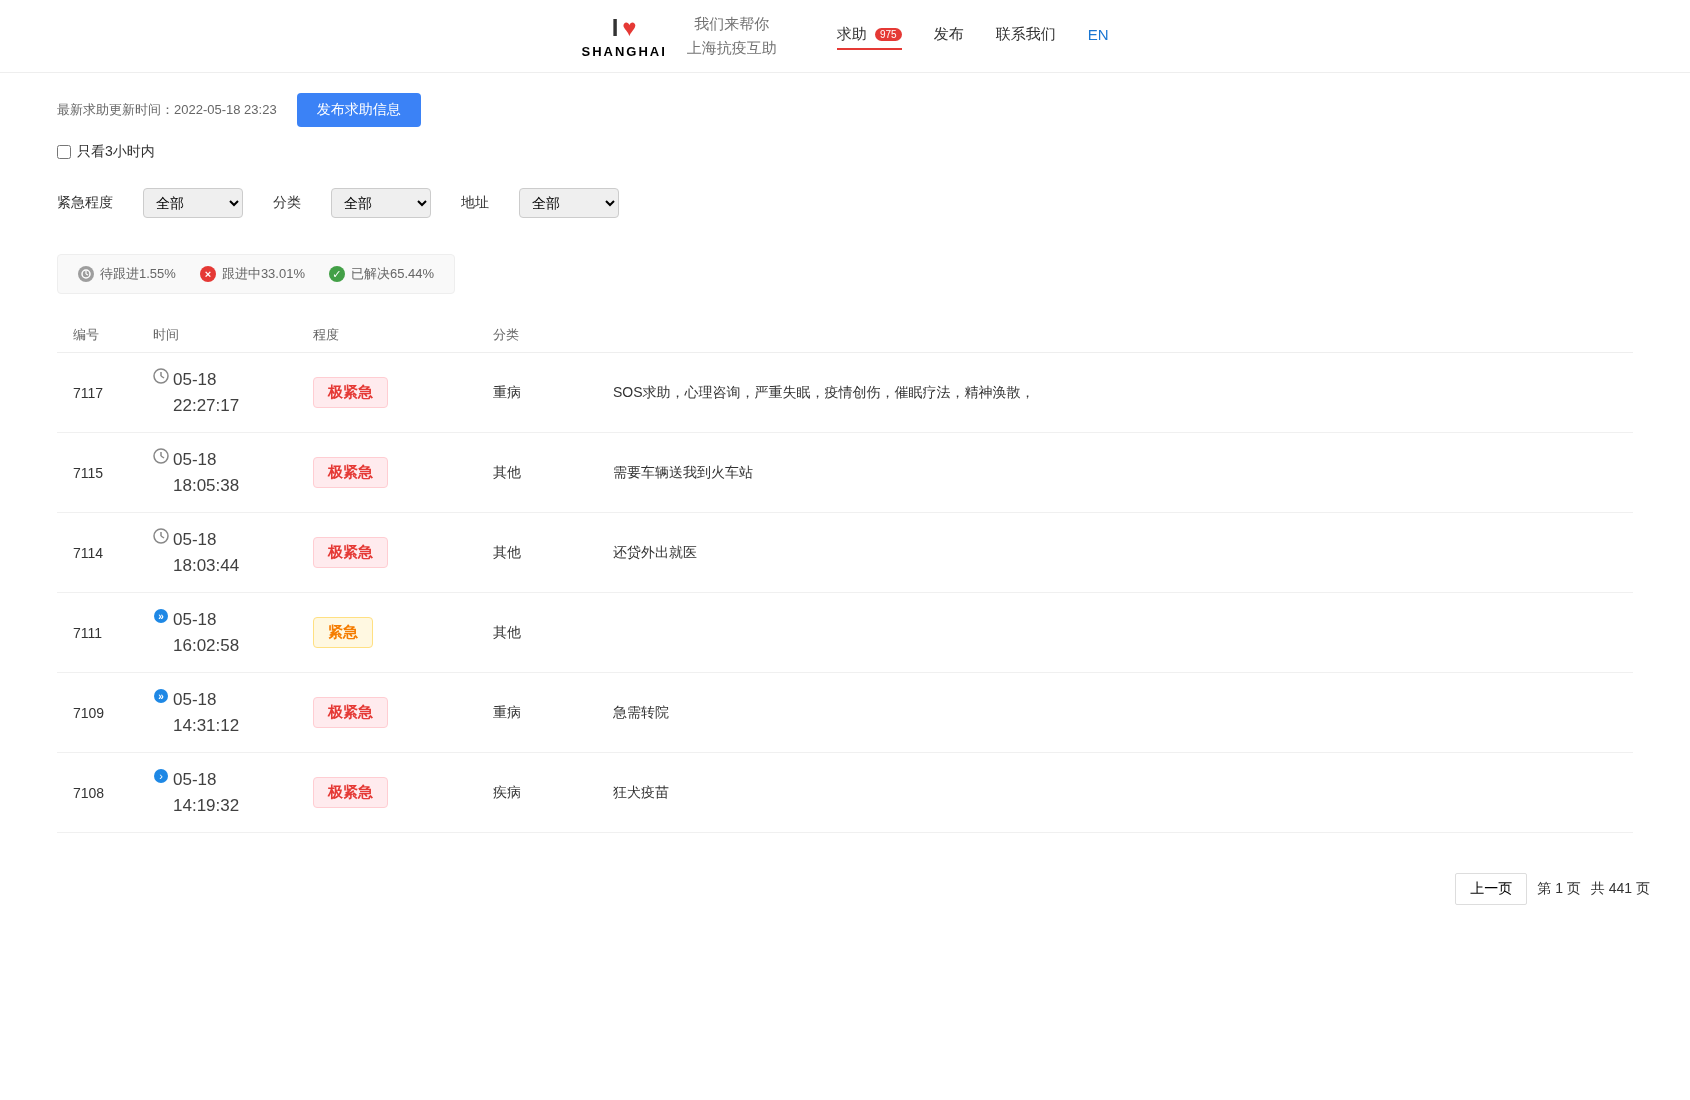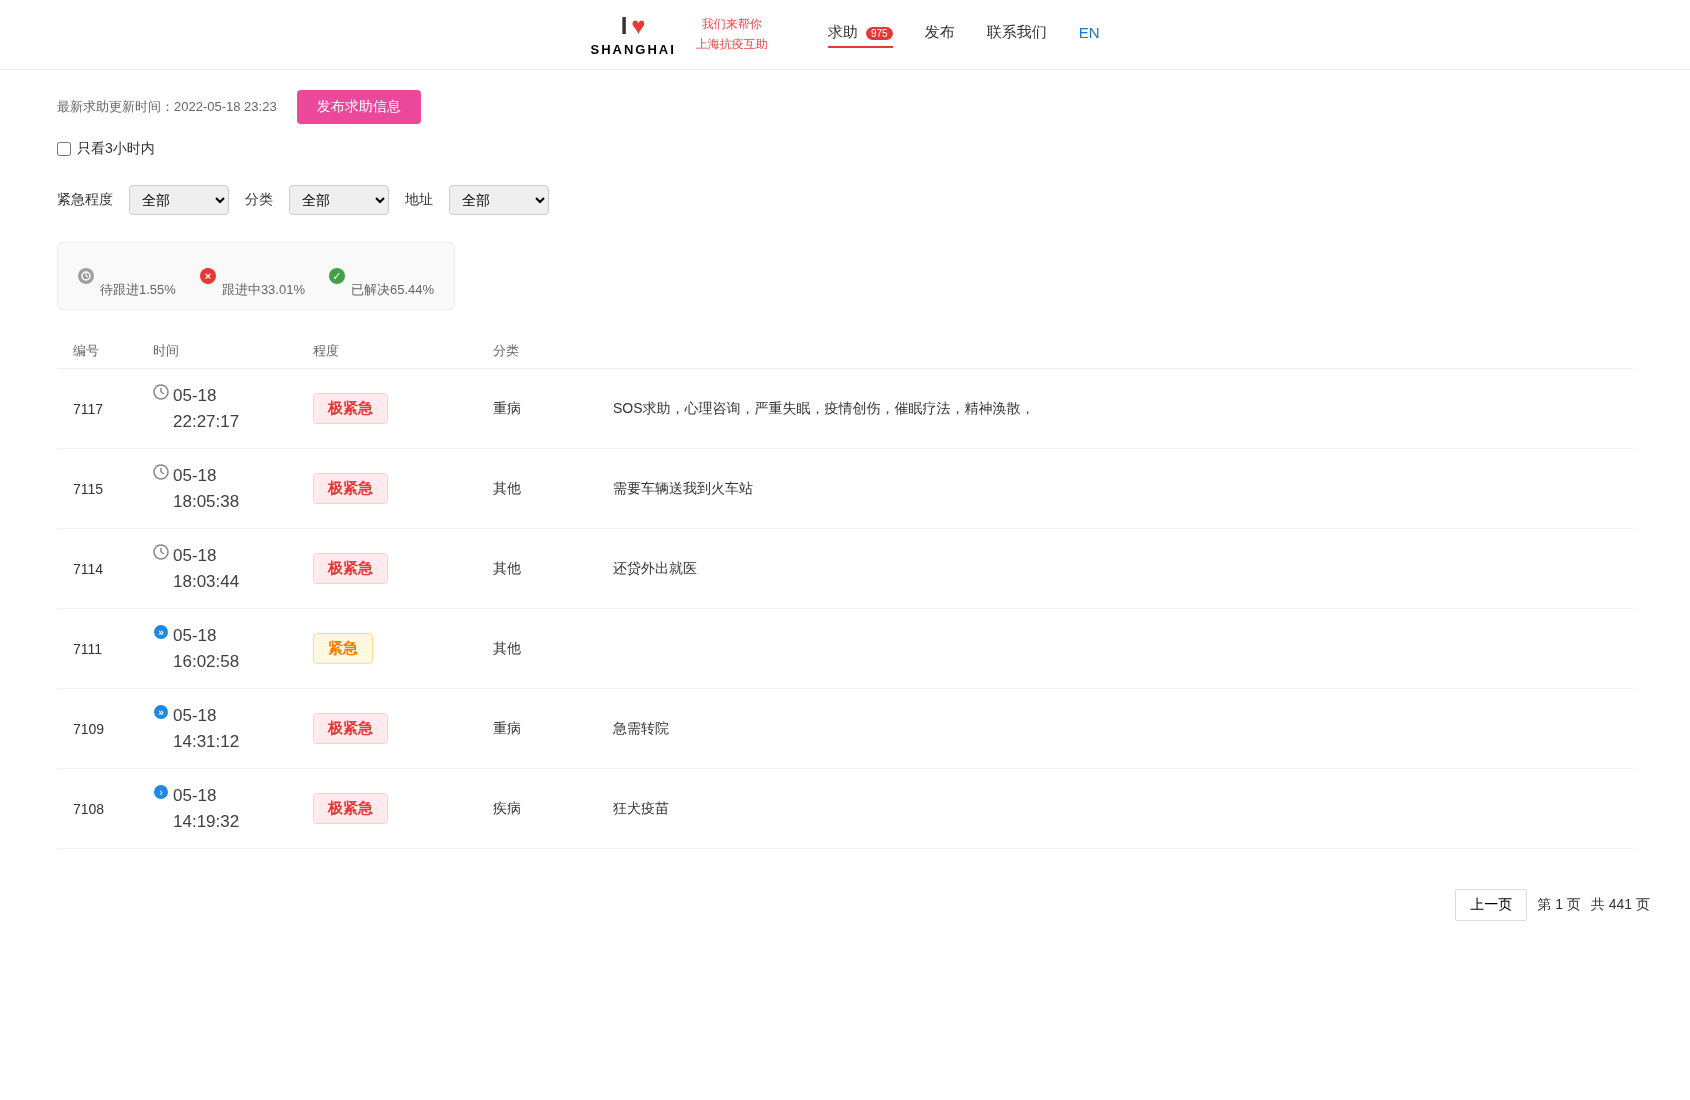--- a/index.html
+++ b/index.html
@@ -2,53 +2,53 @@
 <html><head>
   <meta charset="utf-8">
   <style>
     * { box-sizing: border-box; margin: 0; padding: 0; }
     body { font-family: "PingFang SC", "Microsoft YaHei", sans-serif; background: #fff; color: #333; font-size: 14px; }
 
     
     .header { display: flex; align-items: center; justify-content: center; padding: 12px 40px; border-bottom: 1px solid #eee; position: relative; }
     .header-logo { display: flex; flex-direction: column; align-items: center; margin-right: 20px; }
     .logo-shanghai { font-size: 13px; font-weight: bold; letter-spacing: 2px; color: #000; margin-top: 2px; }
-    .header-slogan { text-align: center; font-size: 12px; color: #ef4444; line-height: 1.6; margin-right: 60px; }
+    .header-slogan { text-align: center; font-size: 15px; color: #737373; line-height: 1.6; margin-right: 60px; }
     .header-nav { display: flex; align-items: center; gap: 32px; }
     .nav-item { font-size: 15px; color: #333; cursor: pointer; position: relative; padding-bottom: 4px; }
     .nav-item.active { color: #333; }
     .nav-item.active::after { content: ''; position: absolute; bottom: -2px; left: 0; right: 0; height: 2px; background: #e53935; }
     .nav-badge { background: #e53935; color: #fff; font-size: 10px; border-radius: 8px; padding: 1px 5px; margin-left: 4px; vertical-align: middle; }
     .nav-en { color: #1976d2; font-size: 15px; cursor: pointer; }
 
     
     .main { padding: 20px 57px; }
 
     
     .top-bar { display: flex; align-items: center; gap: 20px; margin-bottom: 16px; }
     .update-time { font-size: 13px; color: #666; }
-    .btn-publish { background: #ec4899; color: #fff; border: none; border-radius: 4px; padding: 8px 20px; font-size: 14px; cursor: pointer; }
+    .btn-publish { background: #3b82f6; color: #fff; border: none; border-radius: 4px; padding: 8px 20px; font-size: 14px; cursor: pointer; }
 
     
     .filter-check { display: flex; align-items: center; gap: 6px; margin-bottom: 27px; font-size: 14px; cursor: pointer; }
     .filter-check input { width: 14px; height: 14px; cursor: pointer; }
 
     
-    .filter-row { display: flex; align-items: center; gap: 16px; margin-bottom: 27px; }
+    .filter-row { display: flex; align-items: center; gap: 30px; margin-bottom: 36px; }
     .filter-label { font-size: 14px; color: #333; }
     .filter-select { border: 1px solid #ccc; border-radius: 4px; padding: 5px 8px; font-size: 14px; min-width: 100px; cursor: pointer; }
 
     
     .status-bar { display: flex; align-items: center; gap: 0; margin-bottom: 24px; background: #f9f9f9; border: 1px solid #eee; border-radius: 4px; padding: 10px 20px; gap: 24px; width: fit-content; }
     .status-item { display: flex; align-items: center; gap: 6px; font-size: 13px; }
     .status-dot { width: 16px; height: 16px; border-radius: 50%; display: flex; align-items: center; justify-content: center; font-size: 9px; color: #fff; flex-shrink: 0; }
     .status-dot.pending { background: #9e9e9e; }
     .status-dot.in-progress { background: #e53935; }
     .status-dot.resolved { background: #43a047; }
-    .status-text { color: #666; margin-top: 28px; }
+    .status-text { color: #666; }
 
     
     .data-table { width: 100%; border-collapse: collapse; }
     .data-table thead tr { border-bottom: 1px solid #eee; }
     .data-table th { font-size: 13px; color: #666; font-weight: normal; padding: 8px 16px; text-align: left; }
     .data-table td { padding: 14px 16px; font-size: 14px; border-bottom: 1px solid #f0f0f0; vertical-align: middle; }
     .col-id { width: 80px; }
     .col-time { width: 160px; }
     .col-urgency { width: 180px; }
     .col-category { width: 120px; }

